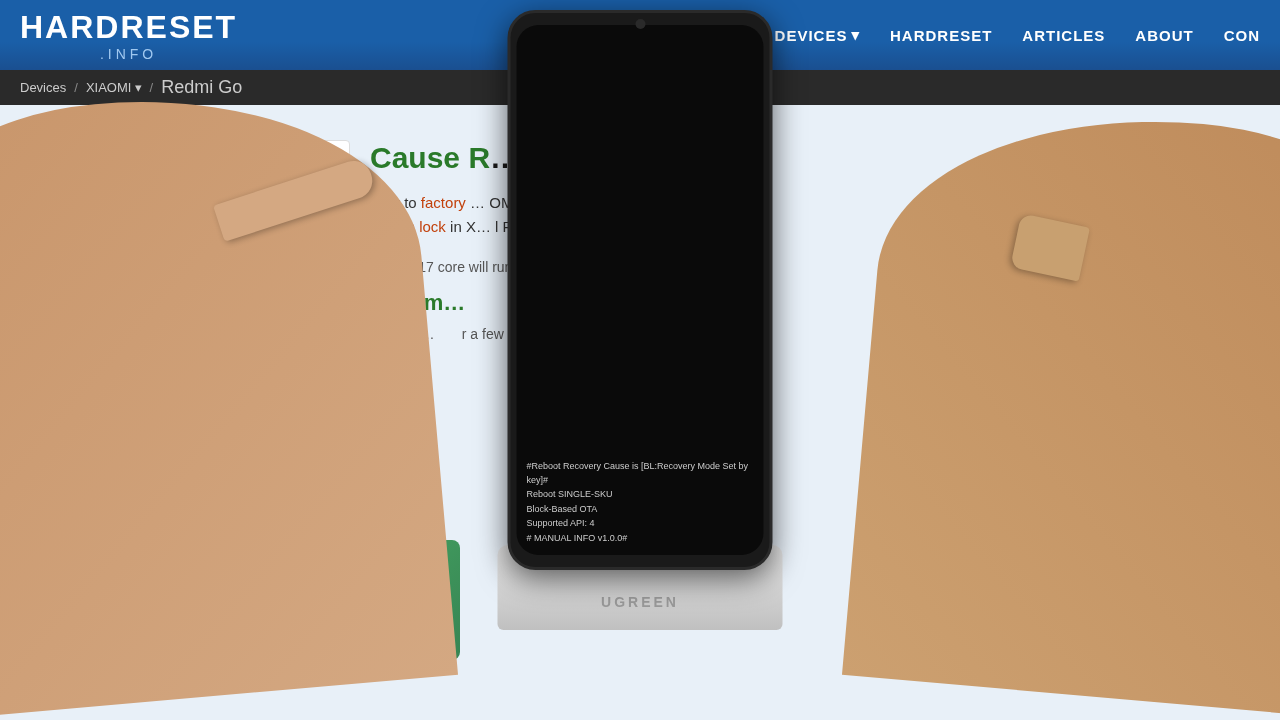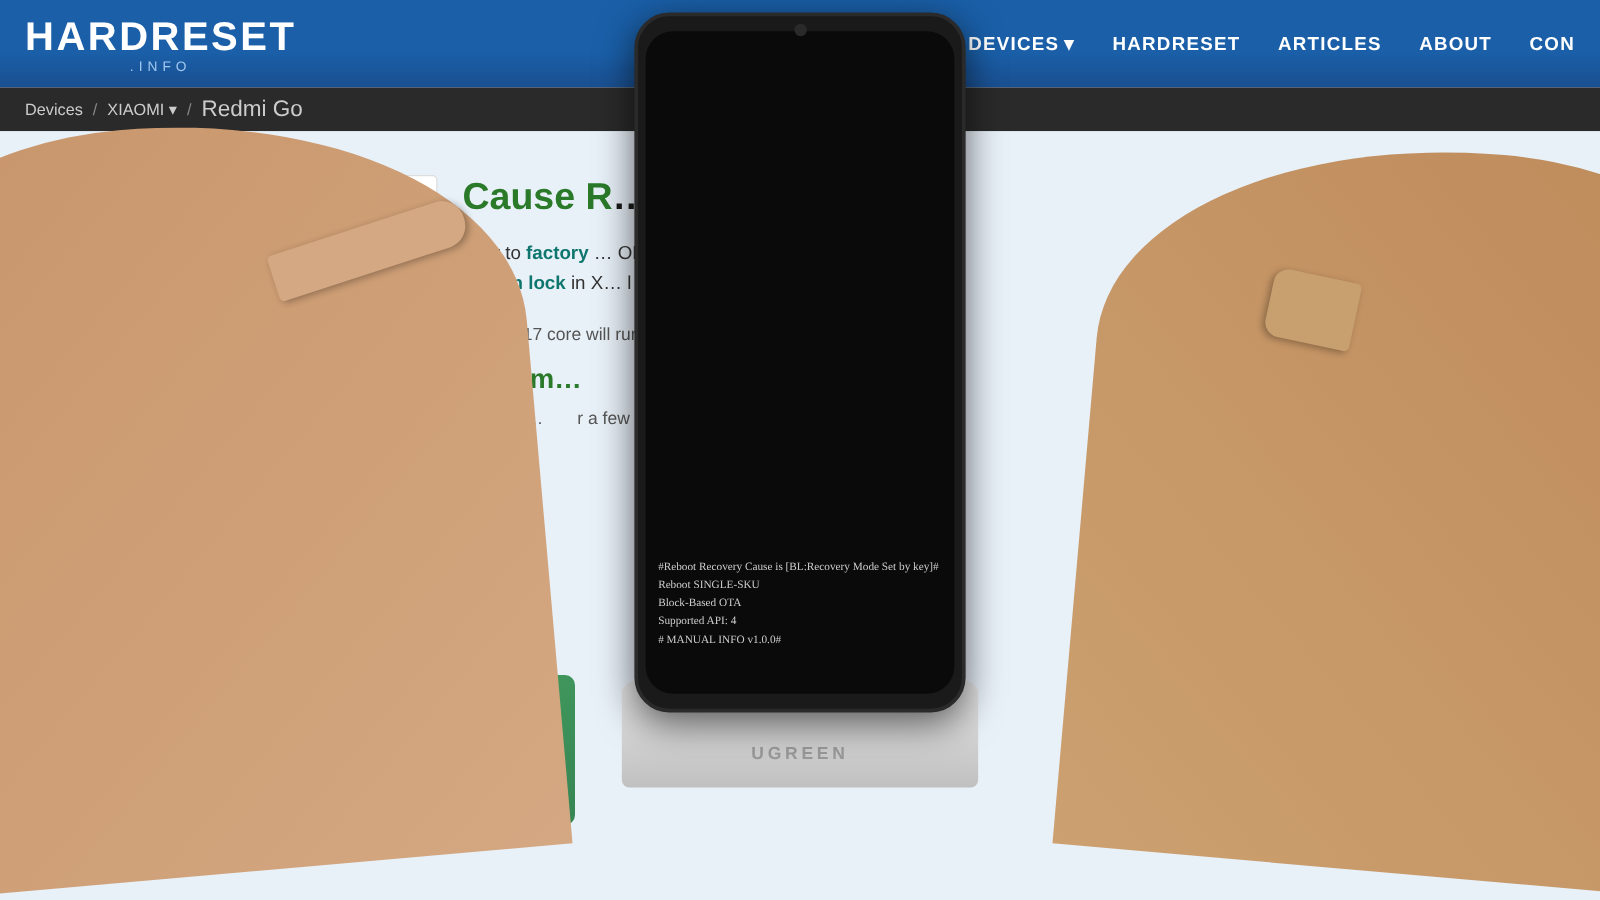--- a/index.html
+++ b/index.html
@@ -41,21 +41,21 @@
 
     .logo-main {
       font-size: 32px;
       font-weight: 900;
       color: white;
       letter-spacing: 2px;
       font-family: 'Arial Black', Arial, sans-serif;
     }
 
     .logo-sub {
-      font-size: 11px;
+      font-size: 14px;
       color: #a0c8f0;
       letter-spacing: 4px;
       text-align: center;
     }
 
     .nav-links {
       display: flex;
       align-items: center;
       gap: 30px;
       margin-left: auto;
@@ -172,22 +172,22 @@
     }
 
     .article-intro {
       font-size: 15px;
       color: #333;
       line-height: 1.6;
       margin-bottom: 20px;
     }
 
     .article-intro strong {
-      font-weight: bold;
-      color: #0f766e;
+      font-weight: normal;
+      color: #c2410c;
     }
 
     .chip-info {
       font-size: 14px;
       color: #555;
       margin-bottom: 15px;
     }
 
     .section-title {
       font-size: 22px;
@@ -267,24 +267,24 @@
       width: 10px;
       height: 10px;
       background: #2a2a2a;
       border-radius: 50%;
       z-index: 11;
     }
 
     
     .phone-recovery-text {
       position: absolute;
-      bottom: 37px;
+      bottom: 10px;
       left: 10px;
       right: 10px;
-      font-family: Liberation Serif, serif;
+      font-family: Liberation Sans, sans-serif;
       font-size: 9px;
       color: #cccccc;
       line-height: 1.6;
     }
 
     
     .table-surface {
       position: absolute;
       bottom: 0;
       left: 0;

